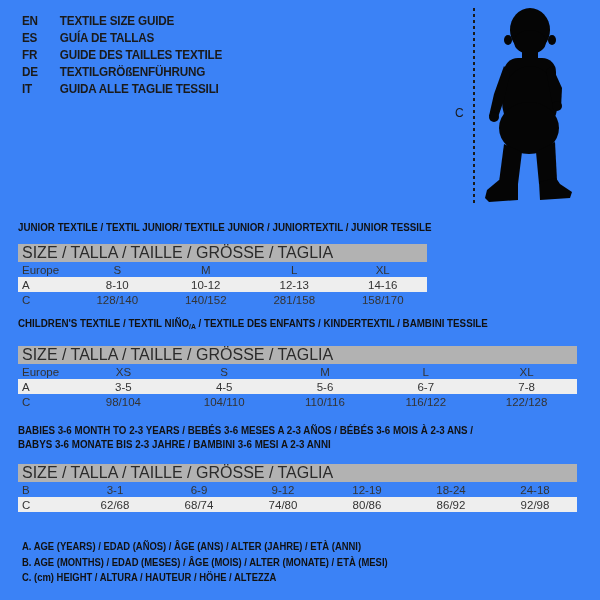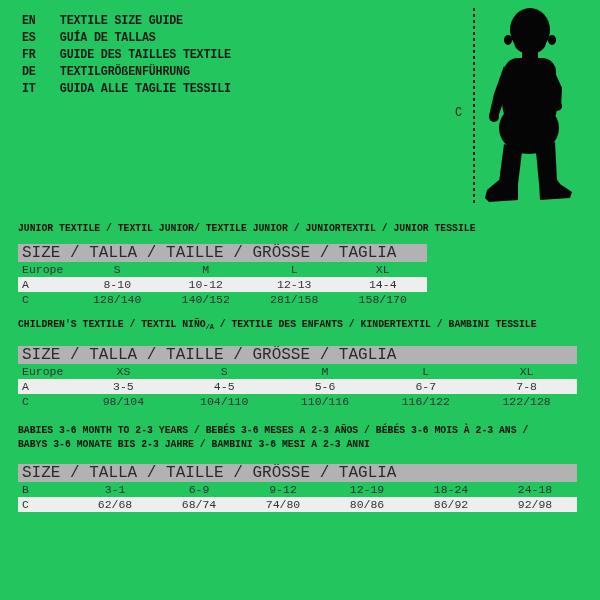--- a/index.html
+++ b/index.html
@@ -4,21 +4,21 @@
 <style>
   html, body { margin: 0; padding: 0; }
   body {
     width: 600px; height: 600px;
     background: #ffffff;
     font-family: "Liberation Sans", sans-serif;
     color: #1a1a1a;
   }
   #canvas {
     position: relative; width: 600px; height: 600px;
-    background: #22c55e; overflow: hidden; font-family: Liberation Mono, monospace;
+    background: #3b82f6; overflow: hidden;
   }
 
   
   .lang-block {
     position: absolute; left: 22px; top: 12px;
     transform: scaleX(0.90); transform-origin: 0 0;
     white-space: nowrap;
   }
   .lang-row { display: flex; line-height: 17px; font-size: 13px; font-weight: bold; letter-spacing: -0.2px; }
   .lang-code { width: 42px; flex: 0 0 42px; }
@@ -143,21 +143,21 @@
       <td>S</td>
       <td>M</td>
       <td>L</td>
       <td>XL</td>
     </tr>
     <tr class="alt">
       <td class="rowlabel">A</td>
       <td>8-10</td>
       <td>10-12</td>
       <td>12-13</td>
-      <td>14-4</td>
+      <td>14-16</td>
     </tr>
     <tr>
       <td class="rowlabel">C</td>
       <td>128/140</td>
       <td>140/152</td>
       <td>281/158</td>
       <td>158/170</td>
     </tr>
   </tbody>
     </table>
@@ -237,14 +237,19 @@
       <td>62/68</td>
       <td>68/74</td>
       <td>74/80</td>
       <td>80/86</td>
       <td>86/92</td>
       <td>92/98</td>
     </tr>
   </tbody>
     </table>
 
+  <div class="notes">
+    <div class="note">A. AGE (YEARS) / EDAD (AÑOS) / ÂGE (ANS) / ALTER (JAHRE) / ETÀ (ANNI)</div>
+    <div class="note">B. AGE (MONTHS) / EDAD (MESES) / ÂGE (MOIS) / ALTER (MONATE) / ETÀ (MESI)</div>
+    <div class="note">C. (cm) HEIGHT / ALTURA / HAUTEUR / HÖHE / ALTEZZA</div>
+  </div>
 
 </div>
 
 </body></html>

